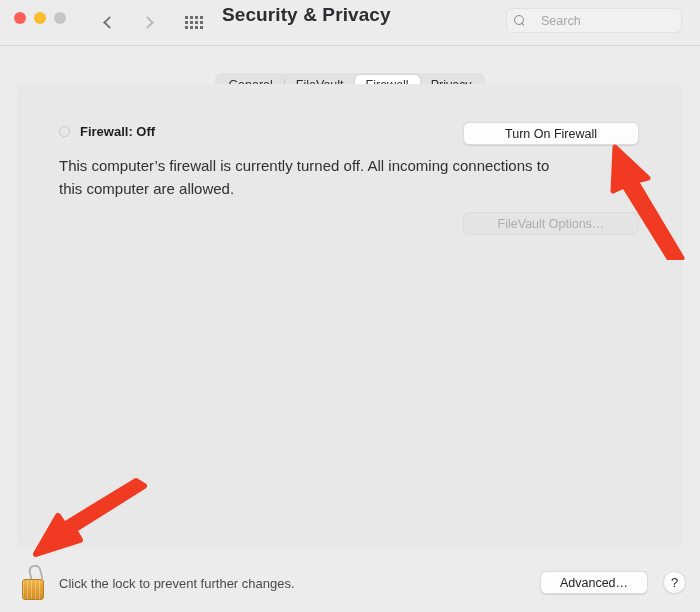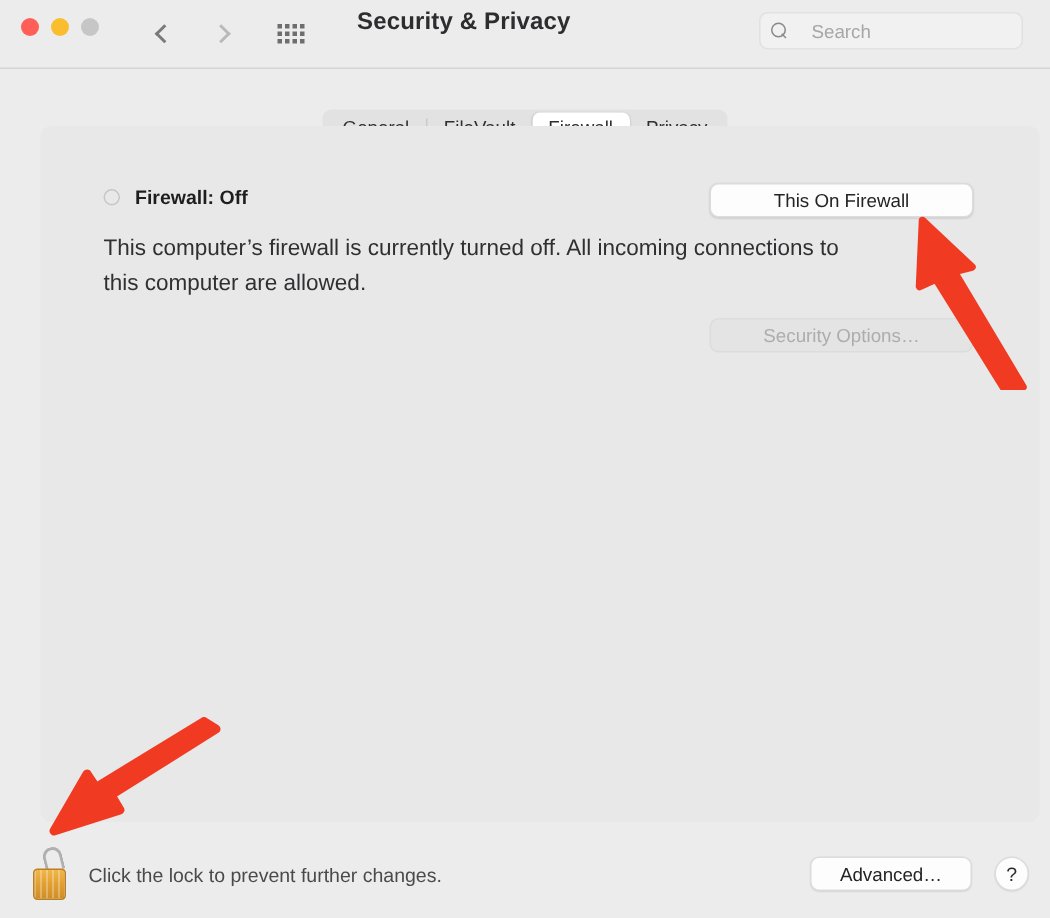--- a/index.html
+++ b/index.html
@@ -87,25 +87,24 @@
     width: 3px; height: 3px;
     background: #6e6e6e;
   }
 
   #window-title {
     position: absolute;
     left: 222px; top: 0;
     height: 30px;
     display: flex;
     align-items: center;
-    font-size: 16px;
+    font-size: 19px;
     font-weight: bold;
     color: #2d2d2f;
     letter-spacing: 0.1px;
-    margin-left: 16px;
   }
 
   #search-field {
     position: absolute;
     right: 18px; top: 8px;
     width: 176px; height: 25px;
     background: #f1f1f1;
     border: 1px solid #e1e1e1;
     border-radius: 6px;
     display: flex;
@@ -174,21 +173,21 @@
   }
   .tab-sep {
     width: 1px;
     height: 12px;
     background: #c9c9c9;
   }
 
   
   #panel {
     position: absolute;
-    left: 27px; top: 84px;
+    left: 17px; top: 84px;
     width: 666px; height: 464px;
     background: #e8e8e8;
     border-radius: 7px;
   }
 
   #status-row {
     position: absolute;
     left: 42px; top: 40px;
     display: flex;
     align-items: center;
@@ -378,23 +377,23 @@
 
   <div id="panel">
 
     <div id="status-row">
       <span id="status-dot"></span>
       <span id="status-label">Firewall: Off</span>
     </div>
 
     <div id="description">This computer’s firewall is currently turned off. All incoming connections to this computer are allowed.</div>
 
-    <div class="btn" id="turn-on-firewall-button">This On Firewall</div>
-
-    <div class="btn disabled" id="firewall-options-button">Security Options…</div>
+    <div class="btn" id="turn-on-firewall-button">Turn On Firewall</div>
+
+    <div class="btn disabled" id="firewall-options-button">FileVault Options…</div>
   </div>
 
   <div id="lock-row">
     <span id="lock-icon">
       <span class="shackle"></span>
       <span class="body"></span>
     </span>
     <span id="lock-text">Click the lock to prevent further changes.</span>
   </div>
 

